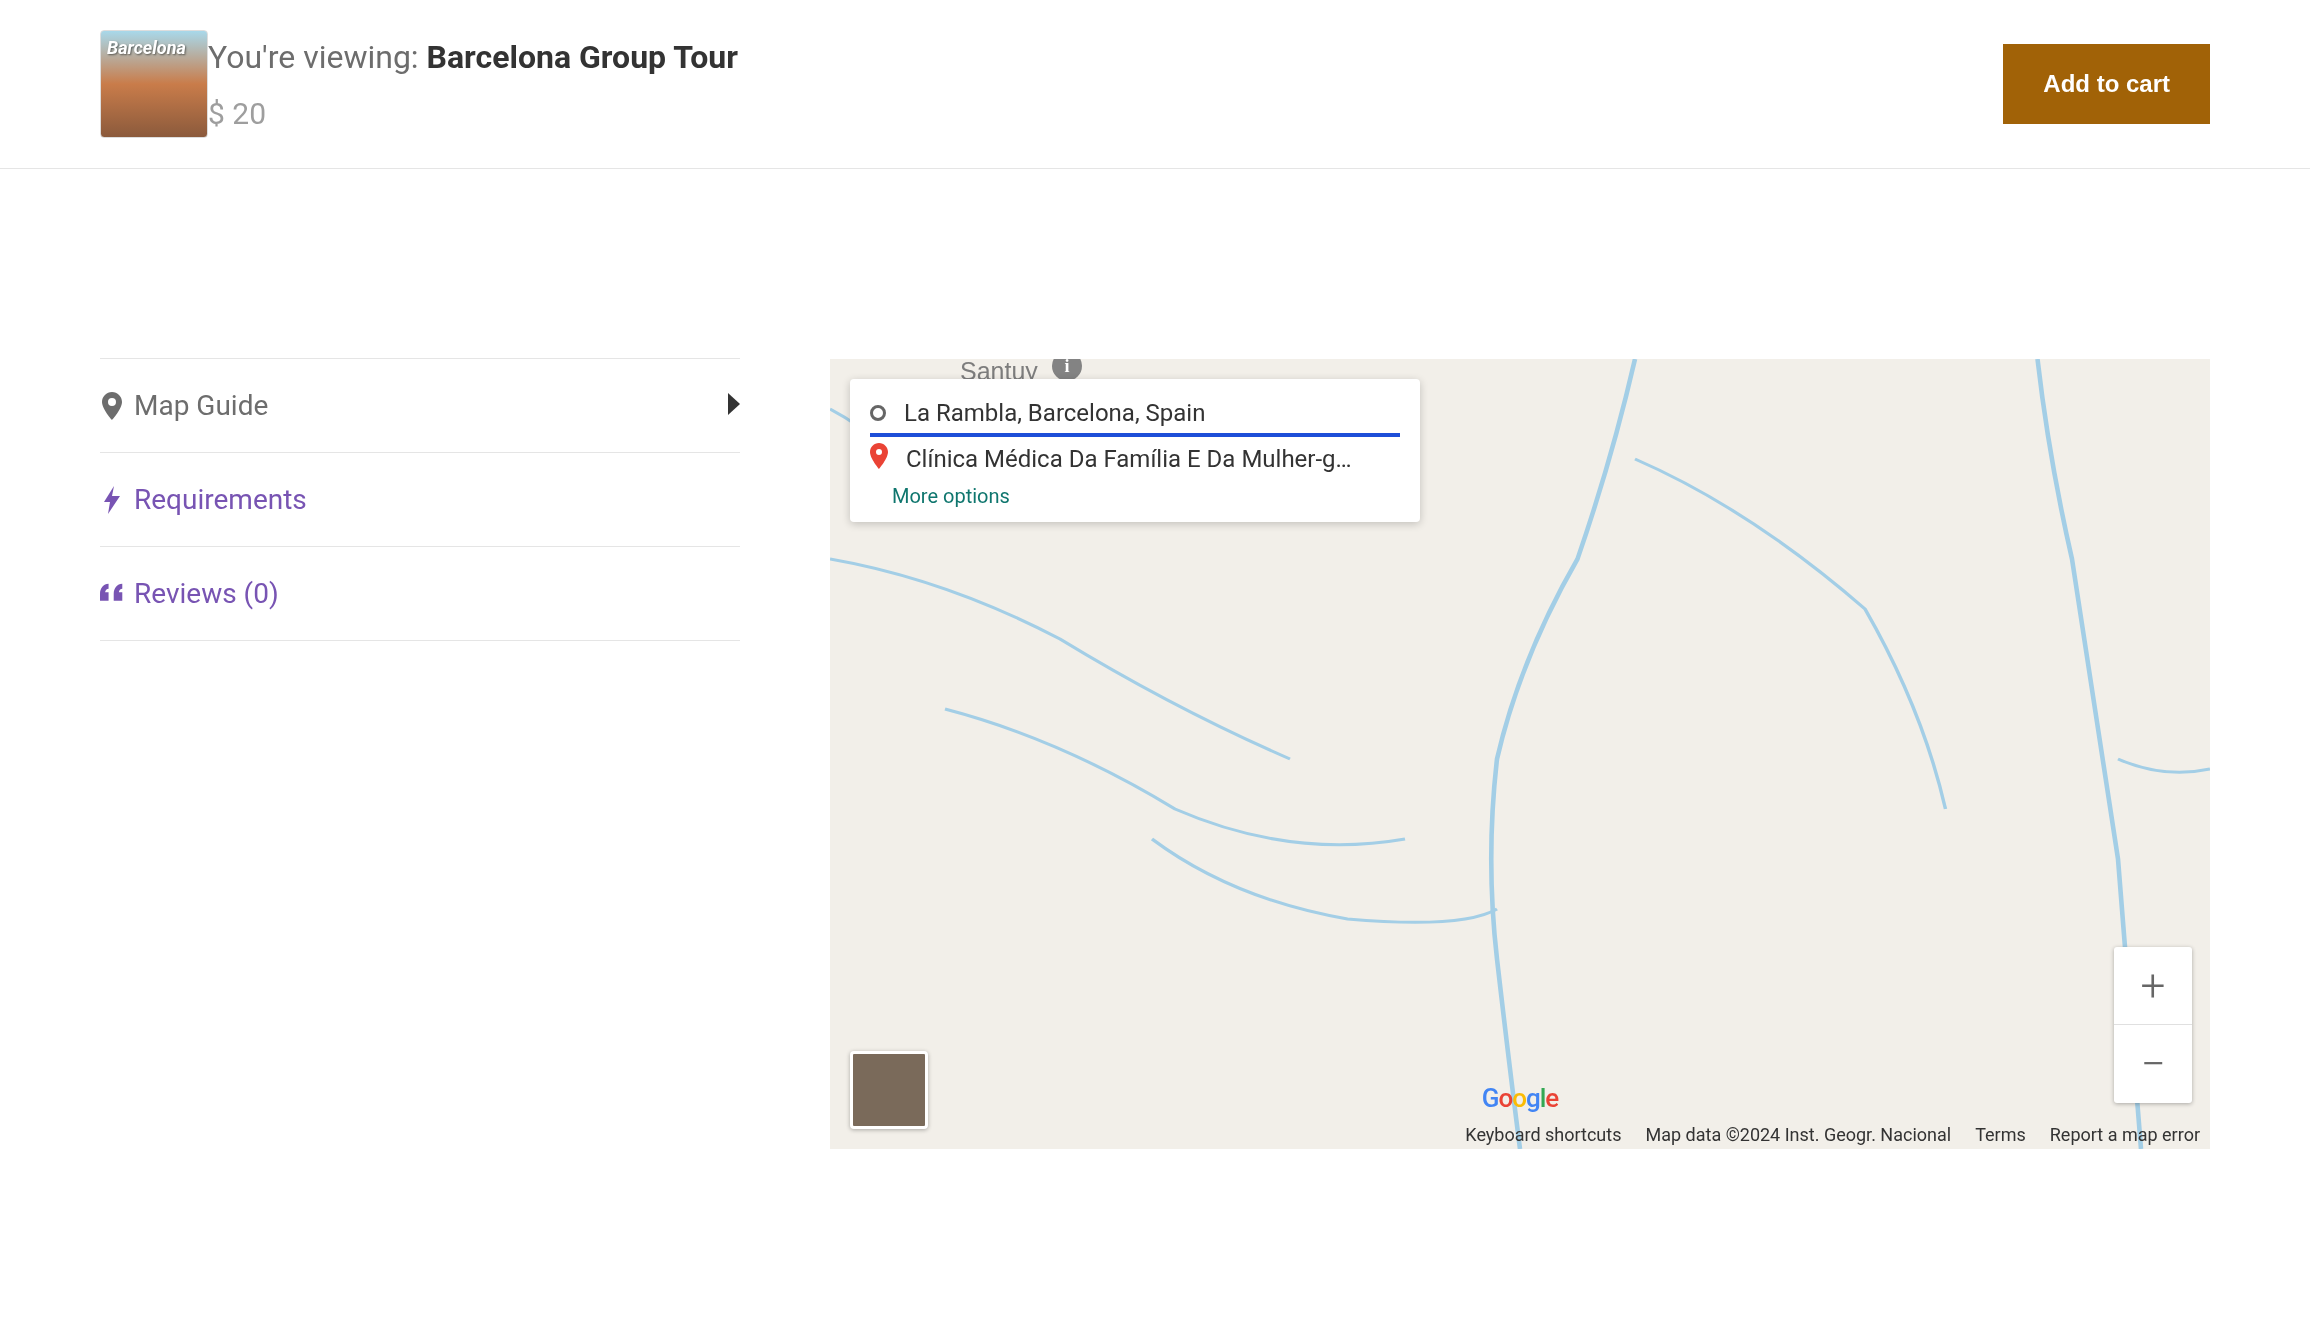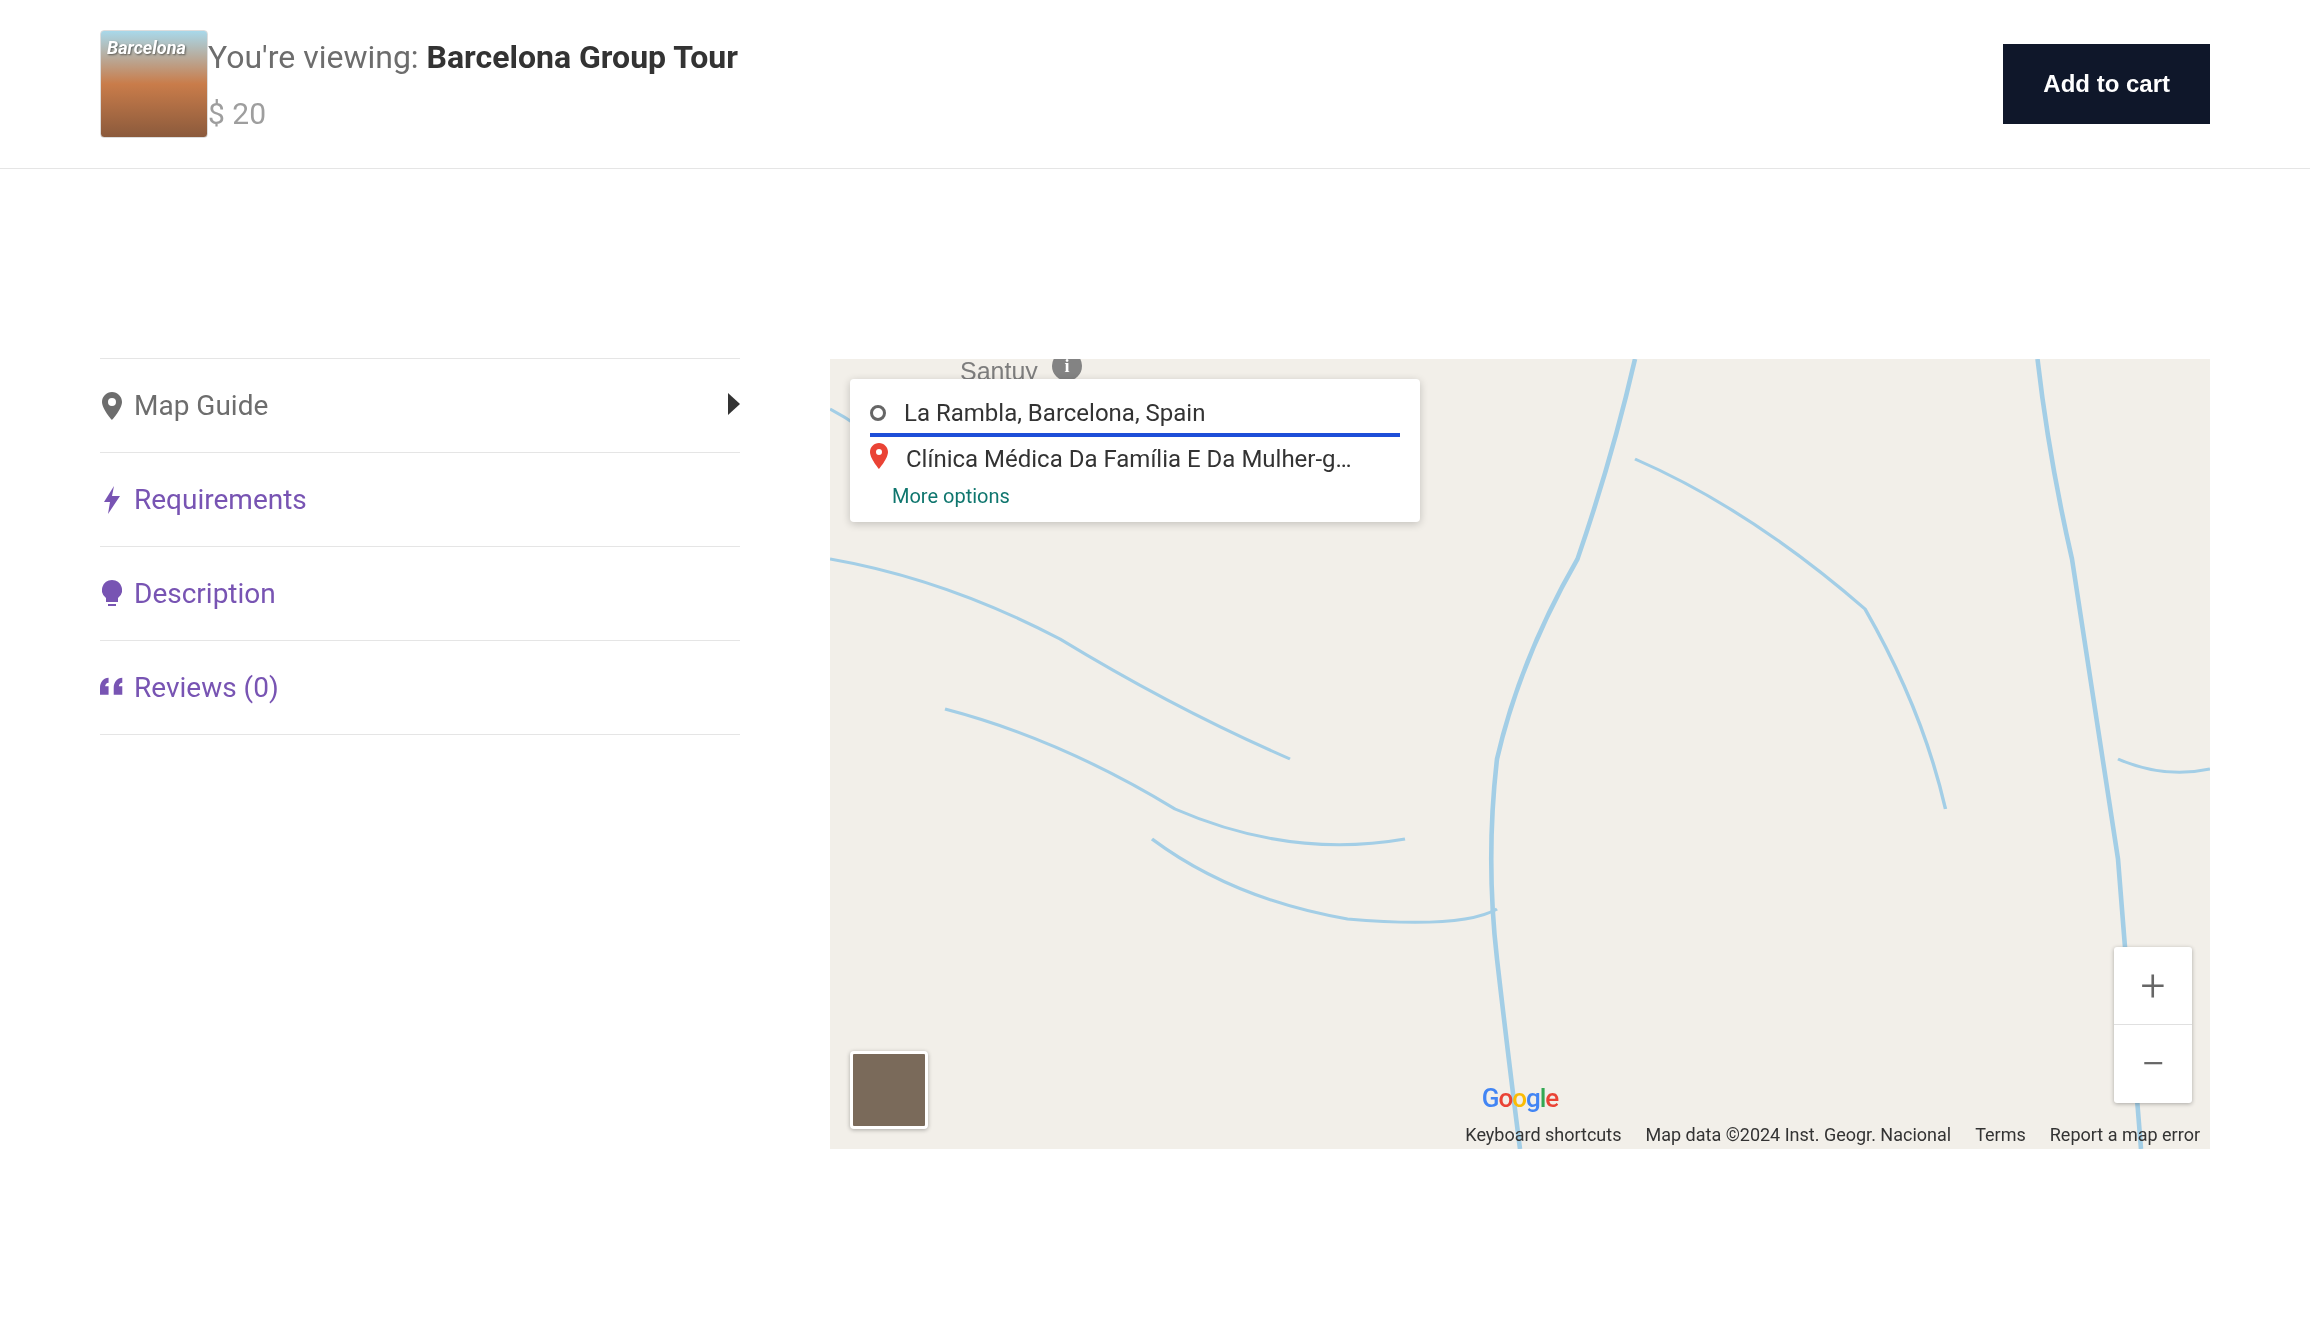--- a/index.html
+++ b/index.html
@@ -49,21 +49,21 @@
     .product-title {
       font-weight: 700;
       color: #333;
     }
     .product-price {
       font-size: 30px;
       color: #9e9e9e;
       margin-top: 20px;
     }
     .add-cart-btn {
-      background: #0f172a;
+      background: #a16207;
       color: #fff;
       border: none;
       padding: 26px 40px;
       font-size: 24px;
       font-weight: 700;
       cursor: pointer;
     }
     .main-content {
       display: flex;
       padding: 190px 100px 60px 100px;
@@ -282,28 +282,20 @@
     <div class="tab-item inactive">
       <span class="tab-icon">
         <svg width="16" height="28" viewBox="0 0 16 28">
             <path fill="currentColor" d="M10 0L0 16h6l-2 12L16 10h-8L10 0z"></path>
           </svg>
       </span>
       <span>Requirements</span>
     </div>
     <div class="tab-item inactive">
       <span class="tab-icon">
-        <svg width="20" height="28" viewBox="0 0 20 28">
-            <path fill="currentColor" d="M10 0a10 10 0 00-6 18v4h12v-4a10 10 0 00-6-18zM6 24h8v2H6z"></path>
-          </svg>
-      </span>
-      <span>Description</span>
-    </div>
-    <div class="tab-item inactive">
-      <span class="tab-icon">
         <svg width="28" height="24" viewBox="0 0 28 24">
             <path fill="currentColor" d="M0 12C0 5 4 0 10 0v6c-2 0-4 2-4 4h4v10H0V12zm16 0c0-7 4-12 10-12v6c-2 0-4 2-4 4h4v10H16V12z"></path>
           </svg>
       </span>
       <span>Reviews (0)</span>
     </div>
   </div>
 
   <div class="map-container">
     <svg class="river" viewBox="0 0 1200 790" preserveAspectRatio="none">

